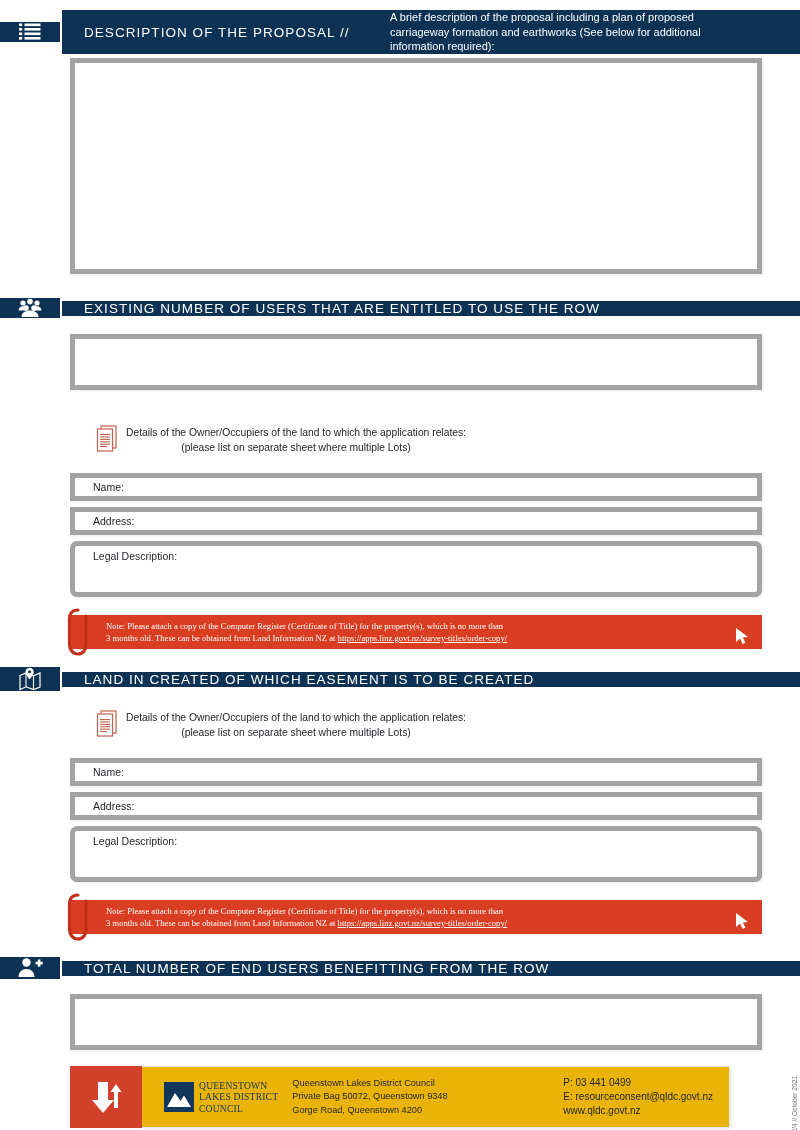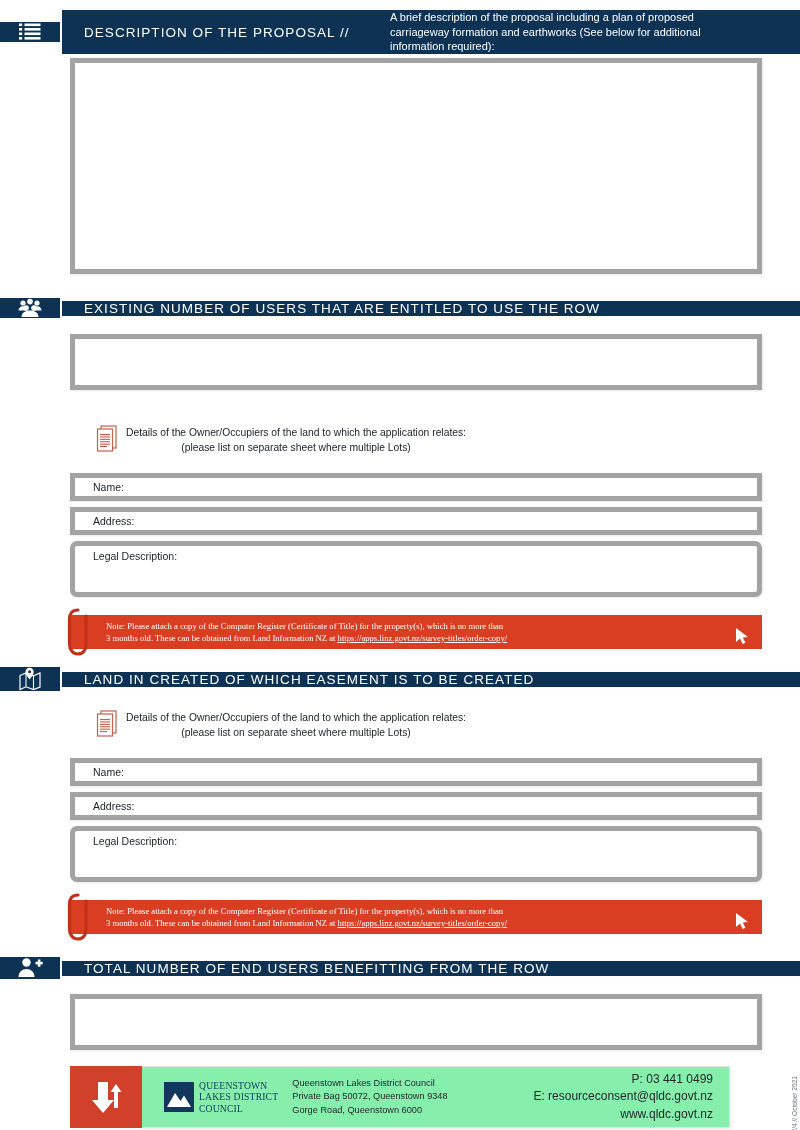--- a/index.html
+++ b/index.html
@@ -146,21 +146,21 @@
   .footer-arrow {
     width: 72px;
     background: #d0402a;
     flex: none;
     display: flex;
     align-items: center;
     justify-content: center;
   }
   .footer-body {
     flex: 1;
-    background: #86efac;
+    background: #eab308;
     border: 1px solid #e3e5e8;
     border-left: none;
     box-shadow: 1px 1px 3px rgba(0,0,0,0.10);
     display: flex;
     align-items: center;
     padding: 0 16px 0 22px;
   }
   .logo-block { display: flex; align-items: center; flex: none; }
   .logo-mark { width: 30px; height: 30px; flex: none; }
   .logo-words {
@@ -172,22 +172,21 @@
     letter-spacing: 0.2px;
   }
   .addr {
     margin-left: 14px;
     font-size: 9.2px;
     color: #23282e;
     line-height: 1.42;
   }
   .contact {
     margin-left: auto;
-    text-align: right;
-    font-size: 12px;
+    font-size: 10px;
     color: #23282e;
     line-height: 1.42;
   }
 
   
   .page-tag {
     position: absolute;
     right: 2px;
     bottom: 54px;
     transform: rotate(-90deg);
@@ -407,21 +406,21 @@
         </svg>
         <div class="logo-words">
           <div>QUEENSTOWN</div>
           <div>LAKES DISTRICT</div>
           <div>COUNCIL</div>
         </div>
       </div>
       <div class="addr">
         <div>Queenstown Lakes District Council</div>
         <div>Private Bag 50072, Queenstown 9348</div>
-        <div>Gorge Road, Queenstown 6000</div>
+        <div>Gorge Road, Queenstown 4200</div>
       </div>
       <div class="contact">
         <div>P: 03 441 0499</div>
         <div>E: resourceconsent@qldc.govt.nz</div>
         <div>www.qldc.govt.nz</div>
       </div>
     </div>
   </div>
 
   <div class="page-tag">Page 2/4 // October 2021</div>

